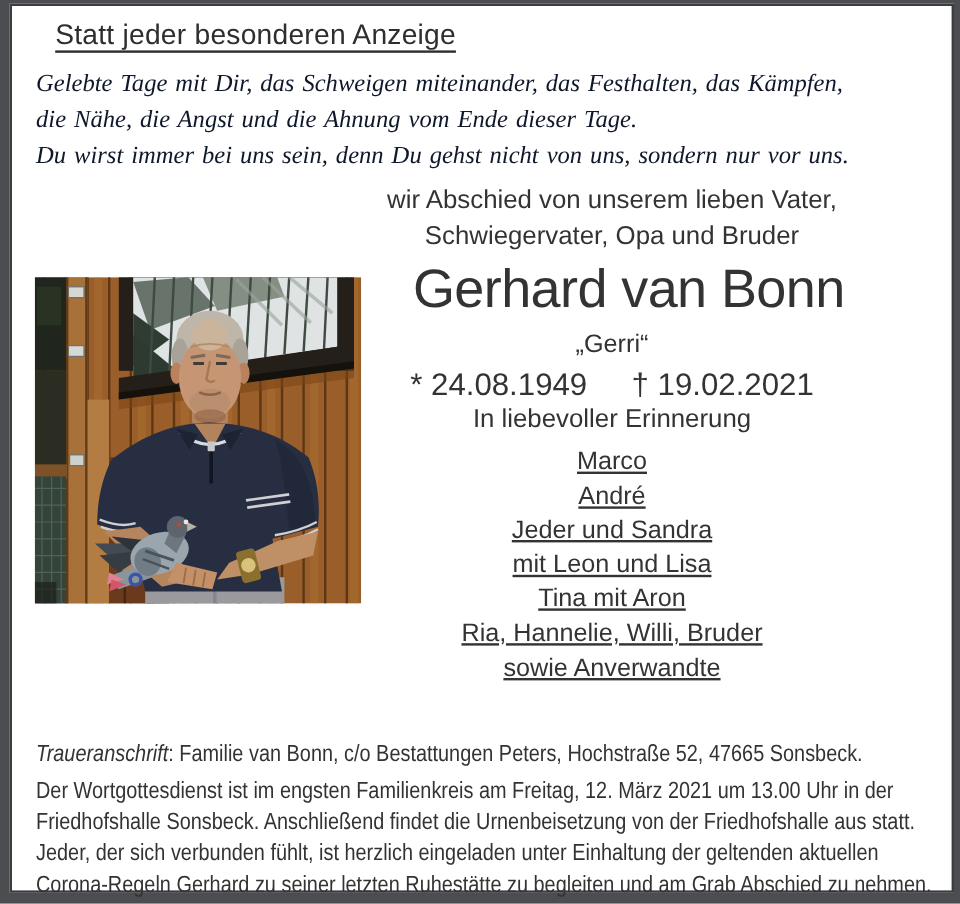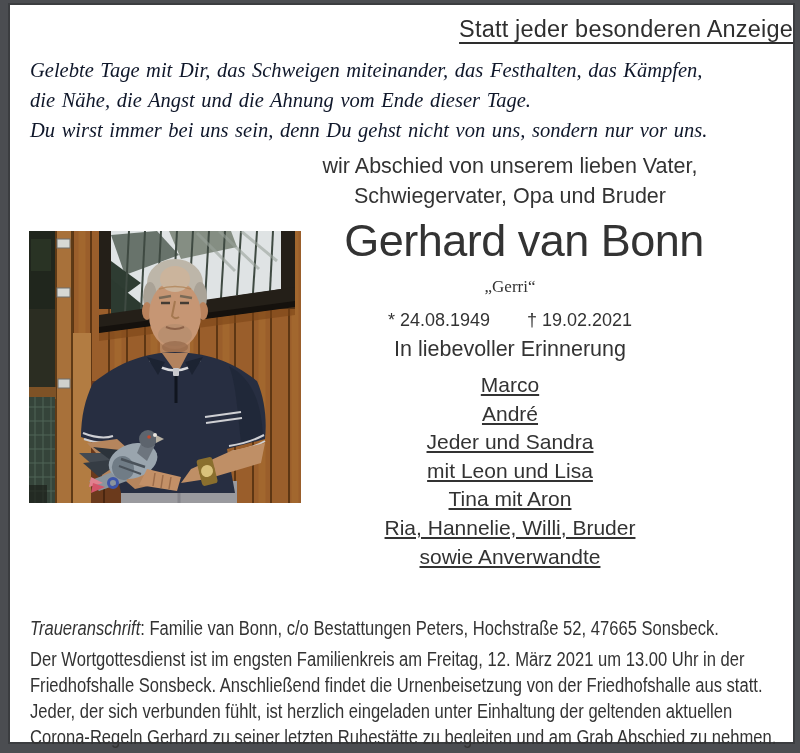--- a/index.html
+++ b/index.html
@@ -1,32 +1,32 @@
 <!DOCTYPE html>
 <html><head>
 <meta charset="utf-8">
 <style>
   html,body{margin:0;padding:0;}
   body{width:800px;height:753px;background:#4b4d51;position:relative;overflow:hidden;
        font-family:"Liberation Sans",sans-serif;color:#303030;}
   .page{position:absolute;left:8px;top:3px;width:787px;height:741px;box-sizing:border-box;
         background:#fff;border:2px solid #3b3d40;}
-  .title-row{position:absolute;left:0;top:11px;width:100%;text-align:right;padding-left:36px;box-sizing:border-box;}
+  .title-row{position:absolute;left:0;top:11px;width:100%;text-align:left;padding-left:36px;box-sizing:border-box;}
   .title{font-size:23.5px;letter-spacing:.2px;color:#2e2e2e;text-decoration:underline;
          text-underline-offset:5px;text-decoration-thickness:1.5px;}
   .epigraph{position:absolute;left:20px;top:50px;font-family:"Liberation Serif",serif;
             font-style:italic;font-size:20.5px;line-height:30px;color:#0f172a;
             white-space:nowrap;word-spacing:1.5px;}
   .photo-wrap{position:absolute;left:19px;top:226px;width:272px;height:272px;}
   .photo-wrap svg{display:block;width:272px;height:272px;}
   .col{position:absolute;left:285px;top:146px;width:430px;text-align:center;color:#333;}
   .intro-line{font-size:21.5px;line-height:30px;white-space:nowrap;}
   .name{font-size:45px;line-height:56px;margin-top:2px;letter-spacing:-.5px;color:#333;white-space:nowrap;margin-left:28px;}
-  .nickname{font-size:17px;line-height:26px;margin-top:5px;font-family:Liberation Serif, serif;}
-  .dates{font-size:18px;line-height:26px;margin-top:7px;white-space:nowrap;}
+  .nickname{font-size:21px;line-height:26px;margin-top:5px;}
+  .dates{font-size:26px;line-height:26px;margin-top:7px;white-space:nowrap;}
   .dates .birth{margin-right:37px;}
   .memory{font-size:21.5px;line-height:28px;margin-top:2px;text-align:center;}
   .mourners{margin-top:8px;text-decoration:underline;}
   .mourners div{font-size:21px;line-height:28.6px;white-space:nowrap;}
   .bottom{letter-spacing:0;}
   .address{position:absolute;left:20px;top:611px;font-size:19.5px;line-height:25px;
            white-space:nowrap;transform:scaleX(.85);transform-origin:left top;color:#333;}
   .address .lbl{font-style:italic;}
   .par{position:absolute;left:20px;font-size:19.5px;line-height:25.5px;color:#333;
        transform:scaleX(.85);transform-origin:left top;}

